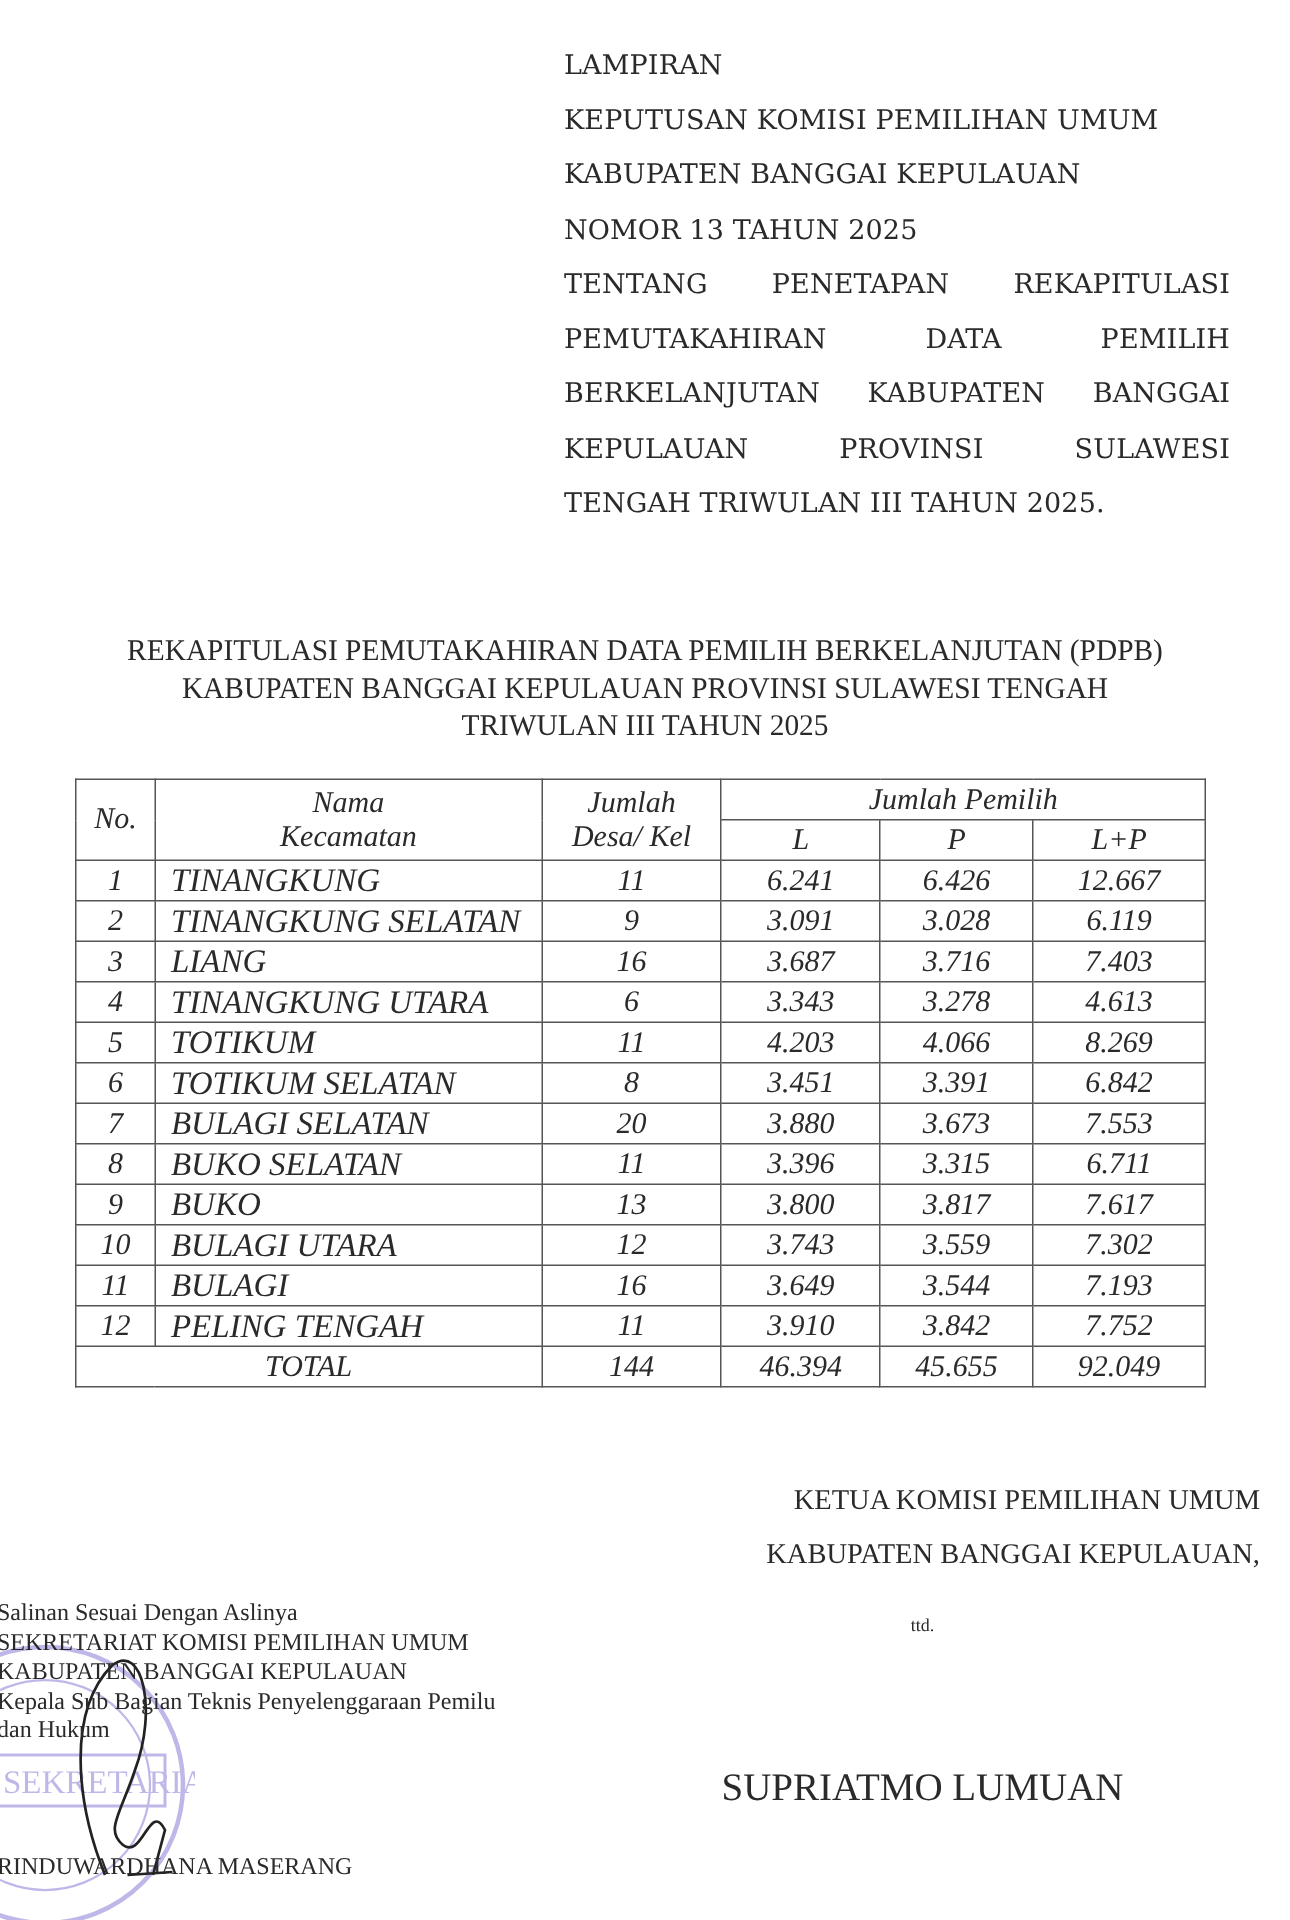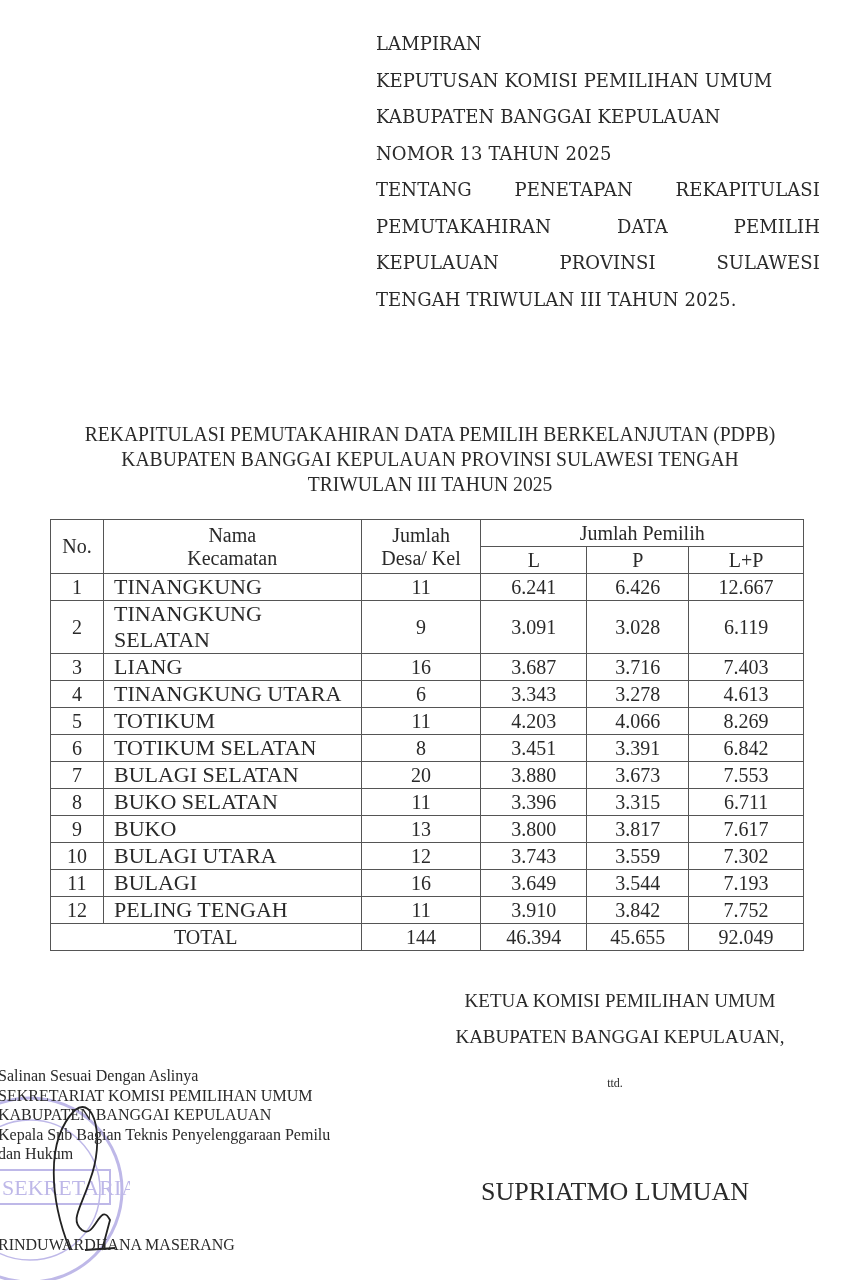--- a/index.html
+++ b/index.html
@@ -15,31 +15,31 @@
     .lampiran div { white-space: nowrap; }
     .lampiran .just { text-align: justify; text-align-last: justify; white-space: normal; }
     .title {
       position: absolute; left: 20px; top: 422px; width: 820px; text-align: center;
       font-family: "Liberation Serif", serif; font-size: 20px; line-height: 25px;
       transform: scaleX(0.98);
     }
     table.rekap {
       position: absolute; left: 50px; top: 519px; width: 754px;
       border-collapse: collapse;
-      font-family: "Liberation Serif", serif; font-size: 20px; color: #2a2a2a;
+      font-family: "Liberation Serif", serif; font-size: 20px; color: #2a2a2a; font-style: italic;
     }
     table.rekap th, table.rekap td {
       border: 1.3px solid #555; padding: 0 6px; height: 26px; font-weight: normal;
     }
     table.rekap th { line-height: 23px; }
     table.rekap td.c { text-align: center; }
     table.rekap td.l { text-align: left; }
     table.rekap td.name { padding-left: 10px; font-size: 22px; }
     .ketua {
-      position: absolute; left: 400px; top: 983px; width: 440px; text-align: center;
+      position: absolute; left: 400px; top: 983px; width: 440px; text-align: right;
       font-family: "Liberation Serif", serif; font-size: 19px; line-height: 36px;
     }
     .ttd {
       position: absolute; left: 500px; top: 1076px; width: 230px; text-align: center;
       font-family: "Liberation Serif", serif; font-size: 12px;
     }
     .ketua-name {
       position: absolute; left: 460px; top: 1177px; width: 310px; text-align: center;
       font-family: "Liberation Serif", serif; font-size: 26px;
     }
@@ -58,20 +58,21 @@
 </head>
 <body>
 
 <div class="lampiran">
   <div>LAMPIRAN</div>
   <div>KEPUTUSAN KOMISI PEMILIHAN UMUM</div>
   <div>KABUPATEN BANGGAI KEPULAUAN</div>
   <div>NOMOR 13 TAHUN 2025</div>
   <div class="just">TENTANG PENETAPAN REKAPITULASI</div>
   <div class="just">PEMUTAKAHIRAN DATA PEMILIH</div>
+  <div class="just">BERKELANJUTAN KABUPATEN BANGGAI</div>
   <div class="just">KEPULAUAN PROVINSI SULAWESI</div>
   <div>TENGAH TRIWULAN III TAHUN 2025.</div>
 </div>
 
 <div class="title">
   <div>REKAPITULASI PEMUTAKAHIRAN DATA PEMILIH BERKELANJUTAN (PDPB)</div>
   <div>KABUPATEN BANGGAI KEPULAUAN PROVINSI SULAWESI TENGAH</div>
   <div>TRIWULAN III TAHUN 2025</div>
 </div>
 

